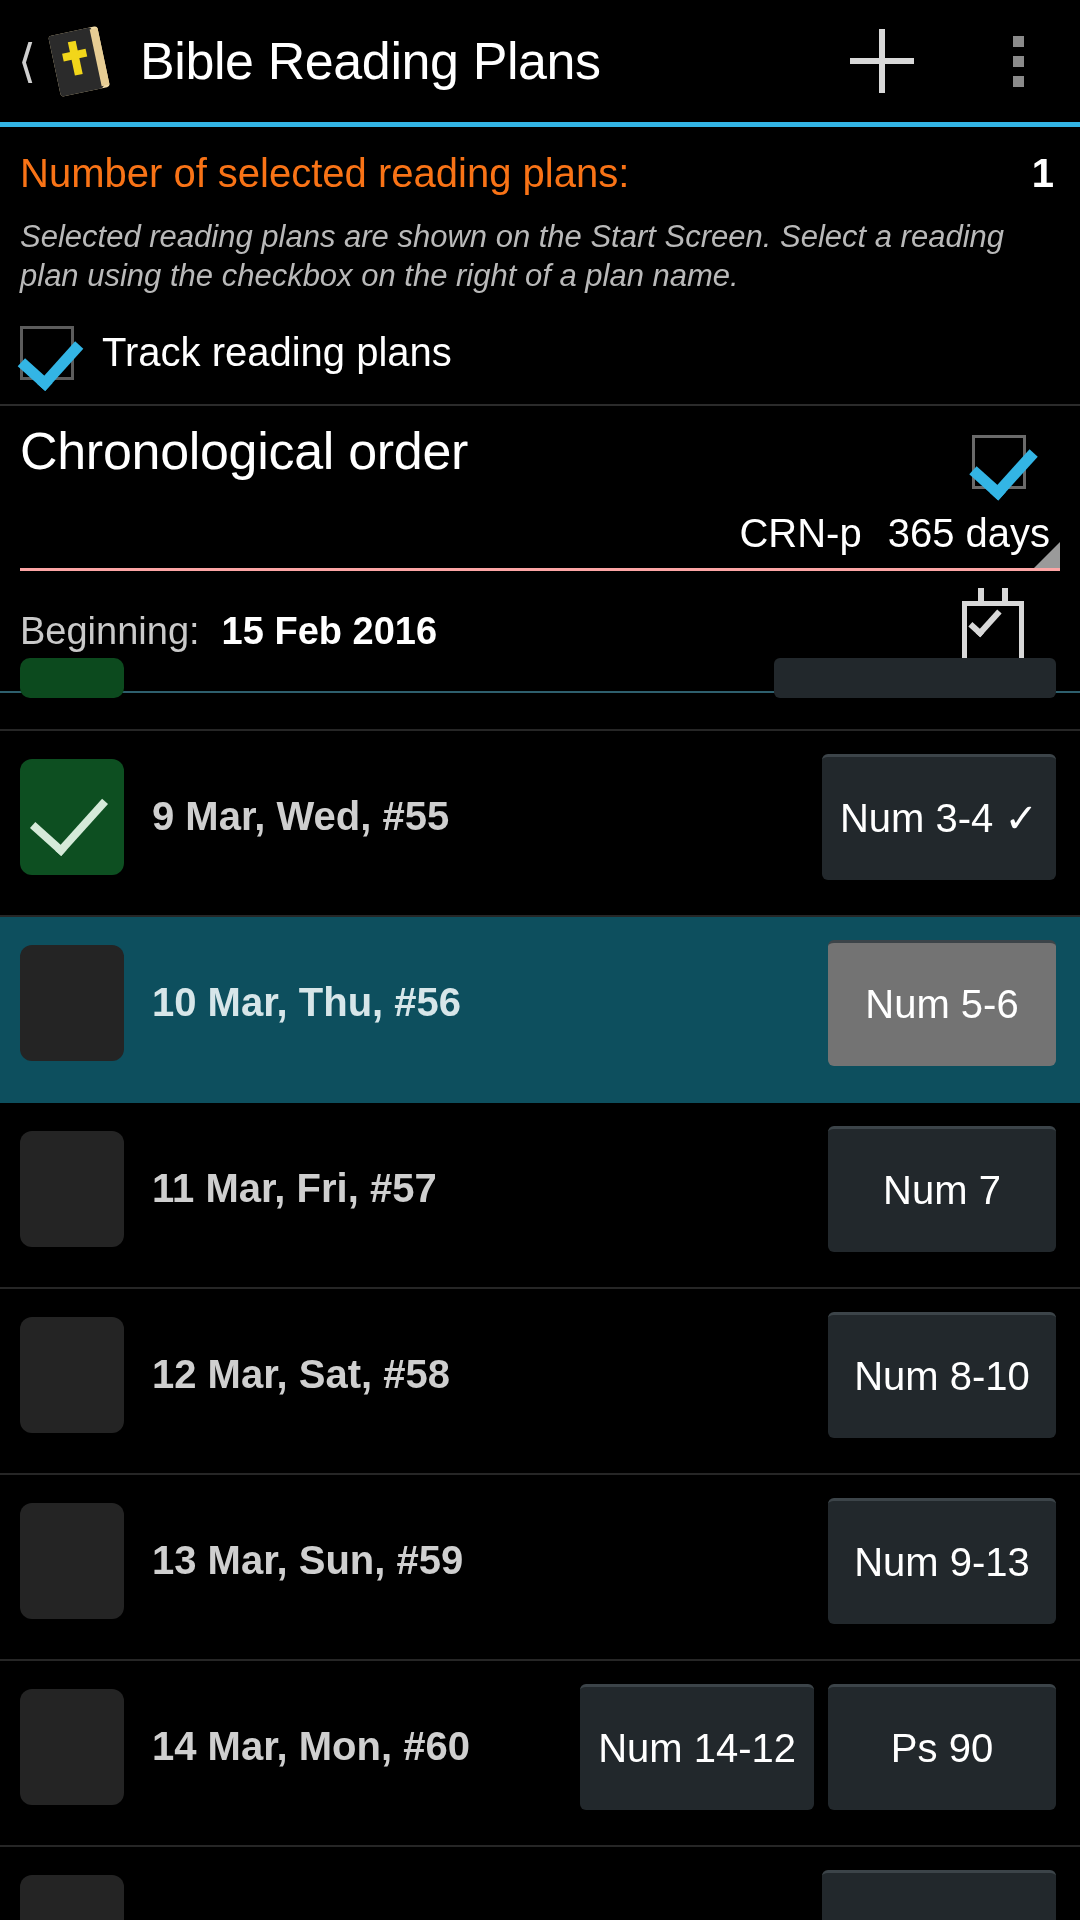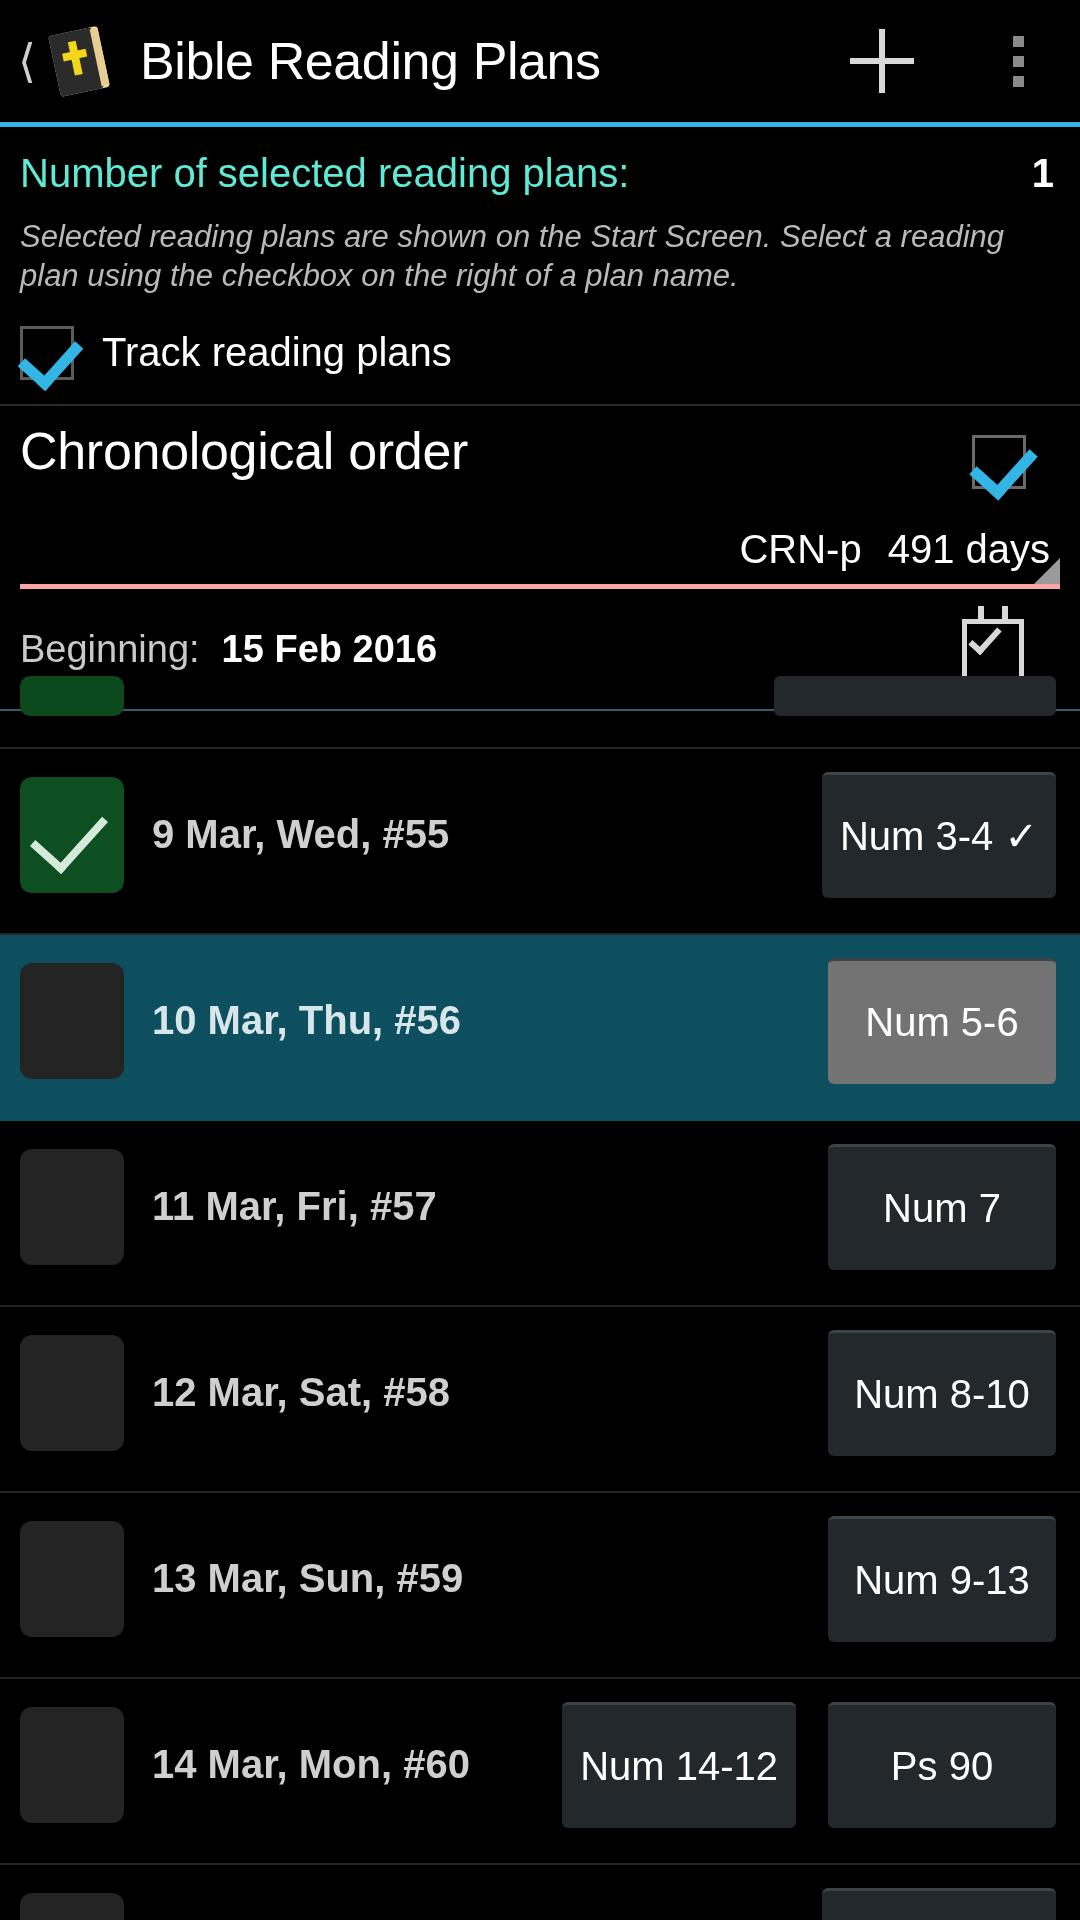--- a/index.html
+++ b/index.html
@@ -64,21 +64,21 @@
   .info {
     padding: 24px 20px 6px 20px;
     border-bottom: 2px solid #2b2b2b;
   }
   .info-row {
     display: flex;
     align-items: baseline;
     justify-content: space-between;
   }
   .info-label {
-    color: #5eead4;
+    color: #f97316;
     font-size: 40px;
   }
   .info-count {
     color: #ffffff;
     font-size: 40px;
     font-weight: bold;
     padding-right: 6px;
   }
   .info-desc {
     color: #b9b9b9;
@@ -142,22 +142,22 @@
   .plan-cb:after {
     content: "";
     position: absolute;
     left: 9px; top: -2px;
     width: 28px; height: 48px;
     border: solid #33b5e5;
     border-width: 0 11px 11px 0;
     transform: rotate(42deg);
   }
   .spinner {
-    margin-top: 38px;
-    border-bottom: 5px solid #fca5a5;
+    margin-top: 22px;
+    border-bottom: 3px solid #fca5a5;
     position: relative;
     padding-bottom: 12px;
     display: flex;
     justify-content: flex-end;
     align-items: baseline;
     gap: 26px;
     padding-right: 10px;
   }
   .spinner-text { color: #ffffff; font-size: 40px; }
   .spinner-caret {
@@ -257,21 +257,21 @@
     border-top: 3px solid #3c4449;
     border-radius: 6px;
     min-width: 228px;
     height: 126px;
     display: flex;
     align-items: center;
     justify-content: center;
     color: #ffffff;
     font-size: 40px;
     padding: 0 18px;
-    margin-left: 32px;
+    margin-left: 14px;
     white-space: nowrap;
     flex: 0 0 auto;
   }
   .row.selected .chip { background: #737373; }
   .last-row { overflow: hidden; }
 </style>
 </head>
 <body>
 
 <div class="actionbar">
@@ -317,21 +317,21 @@
 </div>
 
 <div class="plan">
   <div class="plan-head">
     <div class="plan-name">Chronological order</div>
     <div class="plan-cb"></div>
   </div>
 
   <div class="spinner">
     <div class="spinner-text">CRN-p</div>
-    <div class="spinner-text">491 days</div>
+    <div class="spinner-text">365 days</div>
     <div class="spinner-caret"></div>
   </div>
 
   <div class="beginning">
     <div class="beg-label">Beginning:</div>
     <div class="beg-date">15 Feb 2016</div>
     <div class="beg-spacer"></div>
     <div class="cal-icon">
       <div class="cal-check"></div>
     </div>

